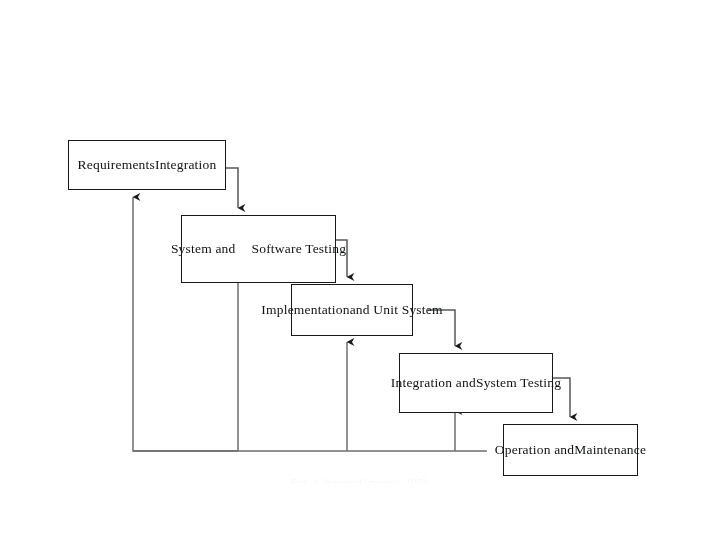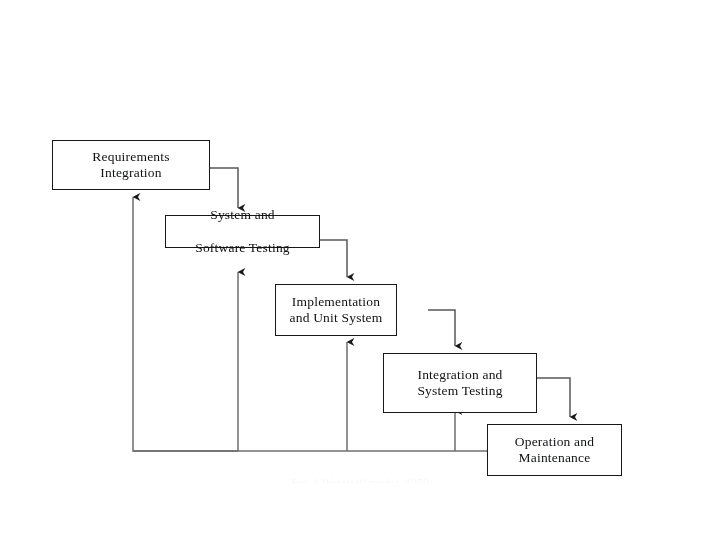--- a/index.html
+++ b/index.html
@@ -26,30 +26,31 @@
     left: 0;
     width: 720px;
     height: 540px;
   }
   .stage-box {
     position: absolute;
     box-sizing: border-box;
     background: #ffffff;
     border: 1.6px solid #16181a;
     display: flex;
-    flex-direction: column;
+    flex-direction: row;
     align-items: center;
     justify-content: center;
     text-align: center;
     color: #101214;
     font-family: "Liberation Serif", "DejaVu Serif", serif;
     font-size: 13.5px;
     line-height: 1.22;
     letter-spacing: 0.2px;
     z-index: 3;
+    margin-left: 16px;
   }
   .stage-box .line1,
   .stage-box .line2 {
     display: block;
     white-space: nowrap;
   }
   #figure-caption {
     position: absolute;
     left: 0;
     top: 474px;
@@ -117,21 +118,21 @@
     <g stroke="#6e6e6e" stroke-width="1.5" fill="none">
       <path d="M487,451 L133,451"></path>
     </g>
   </svg>
 
   <div class="stage-box" style="left:52px; top:140px; width:158px; height:50px;">
     <span class="line1">Requirements</span>
     <span class="line2">Integration</span>
   </div>
 
-  <div class="stage-box" style="left:165px; top:215px; width:155px; height:33px;gap:16px;">
+  <div class="stage-box" style="left:165px; top:215px; width:155px; height:68px;gap:16px;">
     <span class="line1">System and</span>
     <span class="line2">Software Testing</span>
   </div>
 
   <div class="stage-box" style="left:275px; top:284px; width:122px; height:52px;">
     <span class="line1">Implementation</span>
     <span class="line2">and Unit System</span>
   </div>
 
   <div class="stage-box" style="left:383px; top:353px; width:154px; height:60px;">

